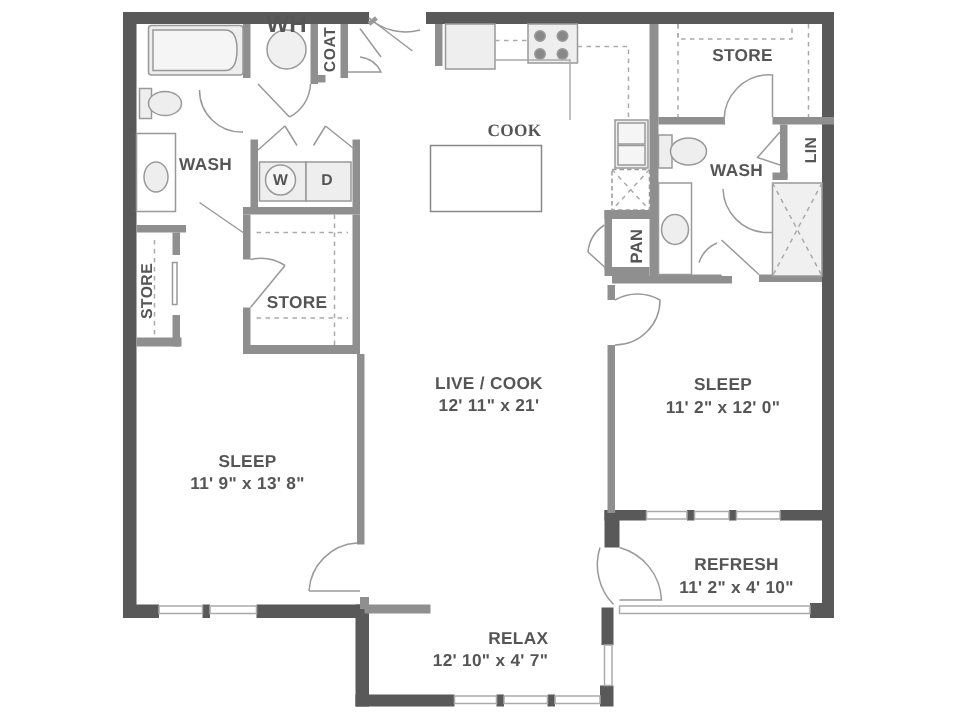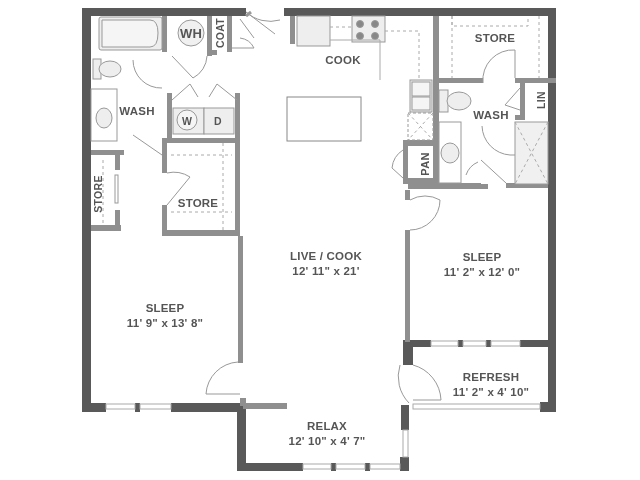--- a/index.html
+++ b/index.html
@@ -207,40 +207,40 @@
     <path d="M403 150 A24 24 0 0 0 392 168 L403 178"></path>
 
     <path d="M410 200 A30 30 0 0 1 440 200 A30 30 0 0 1 410 230"></path>
 
     <path d="M413 365 A38 38 0 0 1 441 400 L413 400"></path>
 
     <path d="M400 365 A38 38 0 0 0 409 403"></path>
   </g>
 </svg>
 
-<div class="lbl" style="left:343px;top:60px;">
+<div class="lbl" style="left:343px;top:88px;font-family:Liberation Serif, serif;">
   <span>COOK</span>
 </div>
 <div class="lbl" style="left:326px;top:264px;">
   <span>LIVE / COOK</span>
   <span class="dim">12' 11" x 21'</span>
 </div>
 <div class="lbl" style="left:165px;top:316px;">
   <span>SLEEP</span>
   <span class="dim">11' 9" x 13' 8"</span>
 </div>
 <div class="lbl" style="left:482px;top:265px;">
   <span>SLEEP</span>
   <span class="dim">11' 2" x 12' 0"</span>
 </div>
 <div class="lbl" style="left:491px;top:385px;">
   <span>REFRESH</span>
   <span class="dim">11' 2" x 4' 10"</span>
 </div>
-<div class="lbl" style="left:327px;top:434px;">
+<div class="lbl" style="left:327px;top:434px;text-align:right;">
   <span>RELAX</span>
   <span class="dim">12' 10" x 4' 7"</span>
 </div>
 <div class="lbl" style="left:137px;top:111px;">
   <span>WASH</span>
 </div>
 <div class="lbl" style="left:491px;top:115px;">
   <span>WASH</span>
 </div>
 <div class="lbl" style="left:495px;top:38px;">
@@ -248,15 +248,15 @@
 </div>
 <div class="lbl" style="left:198px;top:203px;">
   <span>STORE</span>
 </div>
 <div class="vlbl" style="left:98px;top:194px;">STORE</div>
 
 <div class="vlbl" style="left:220px;top:33px;">COAT</div>
 <div class="vlbl" style="left:541px;top:100px;">LIN</div>
 <div class="vlbl" style="left:425px;top:164px;font-size:11px;">PAN</div>
 
-<div class="lbl" style="left:191px;top:33px;font-size:13px;">WH</div>
+<div class="lbl" style="left:191px;top:17px;font-size:16px;">WH</div>
 <div class="lbl" style="left:187px;top:121px;font-size:10.5px;">W</div>
 <div class="lbl" style="left:218px;top:121px;font-size:10.5px;">D</div>
 
 </body></html>

